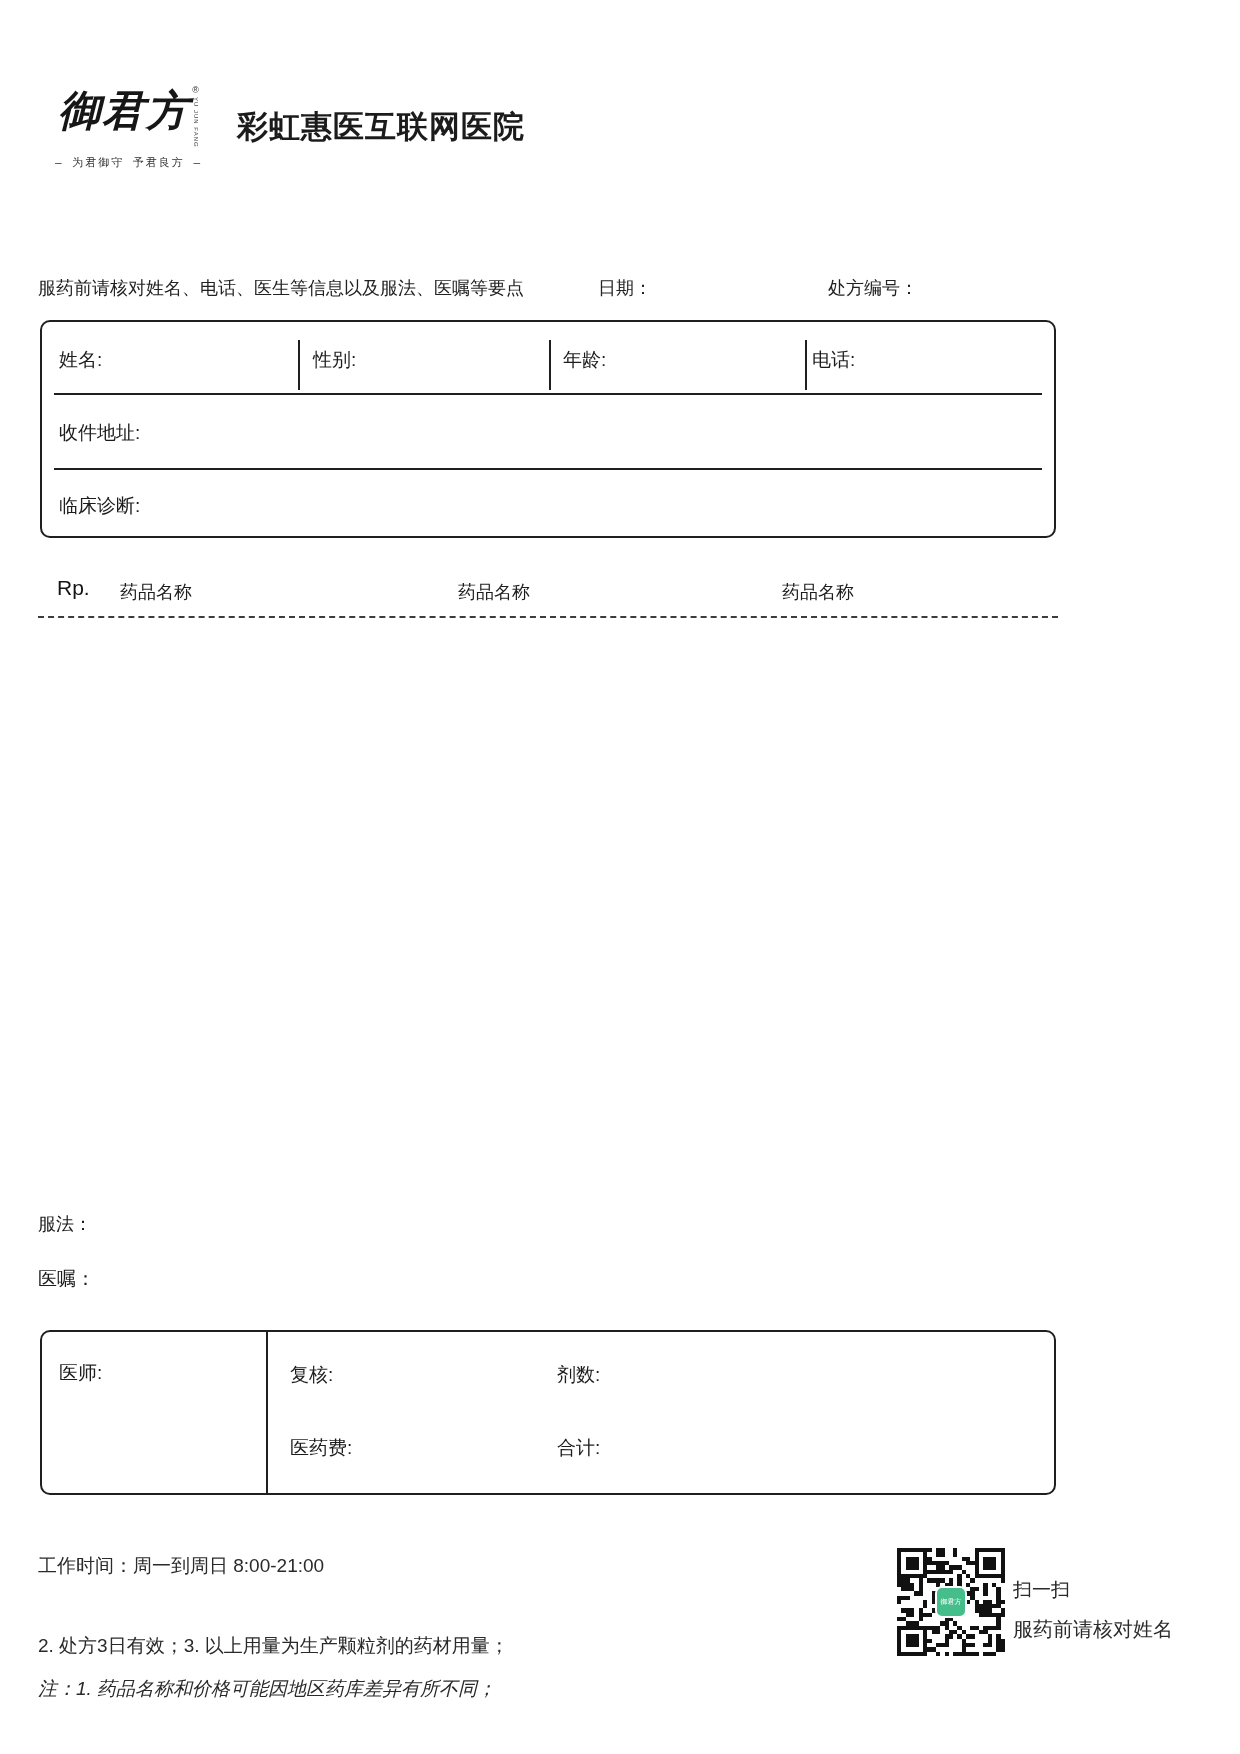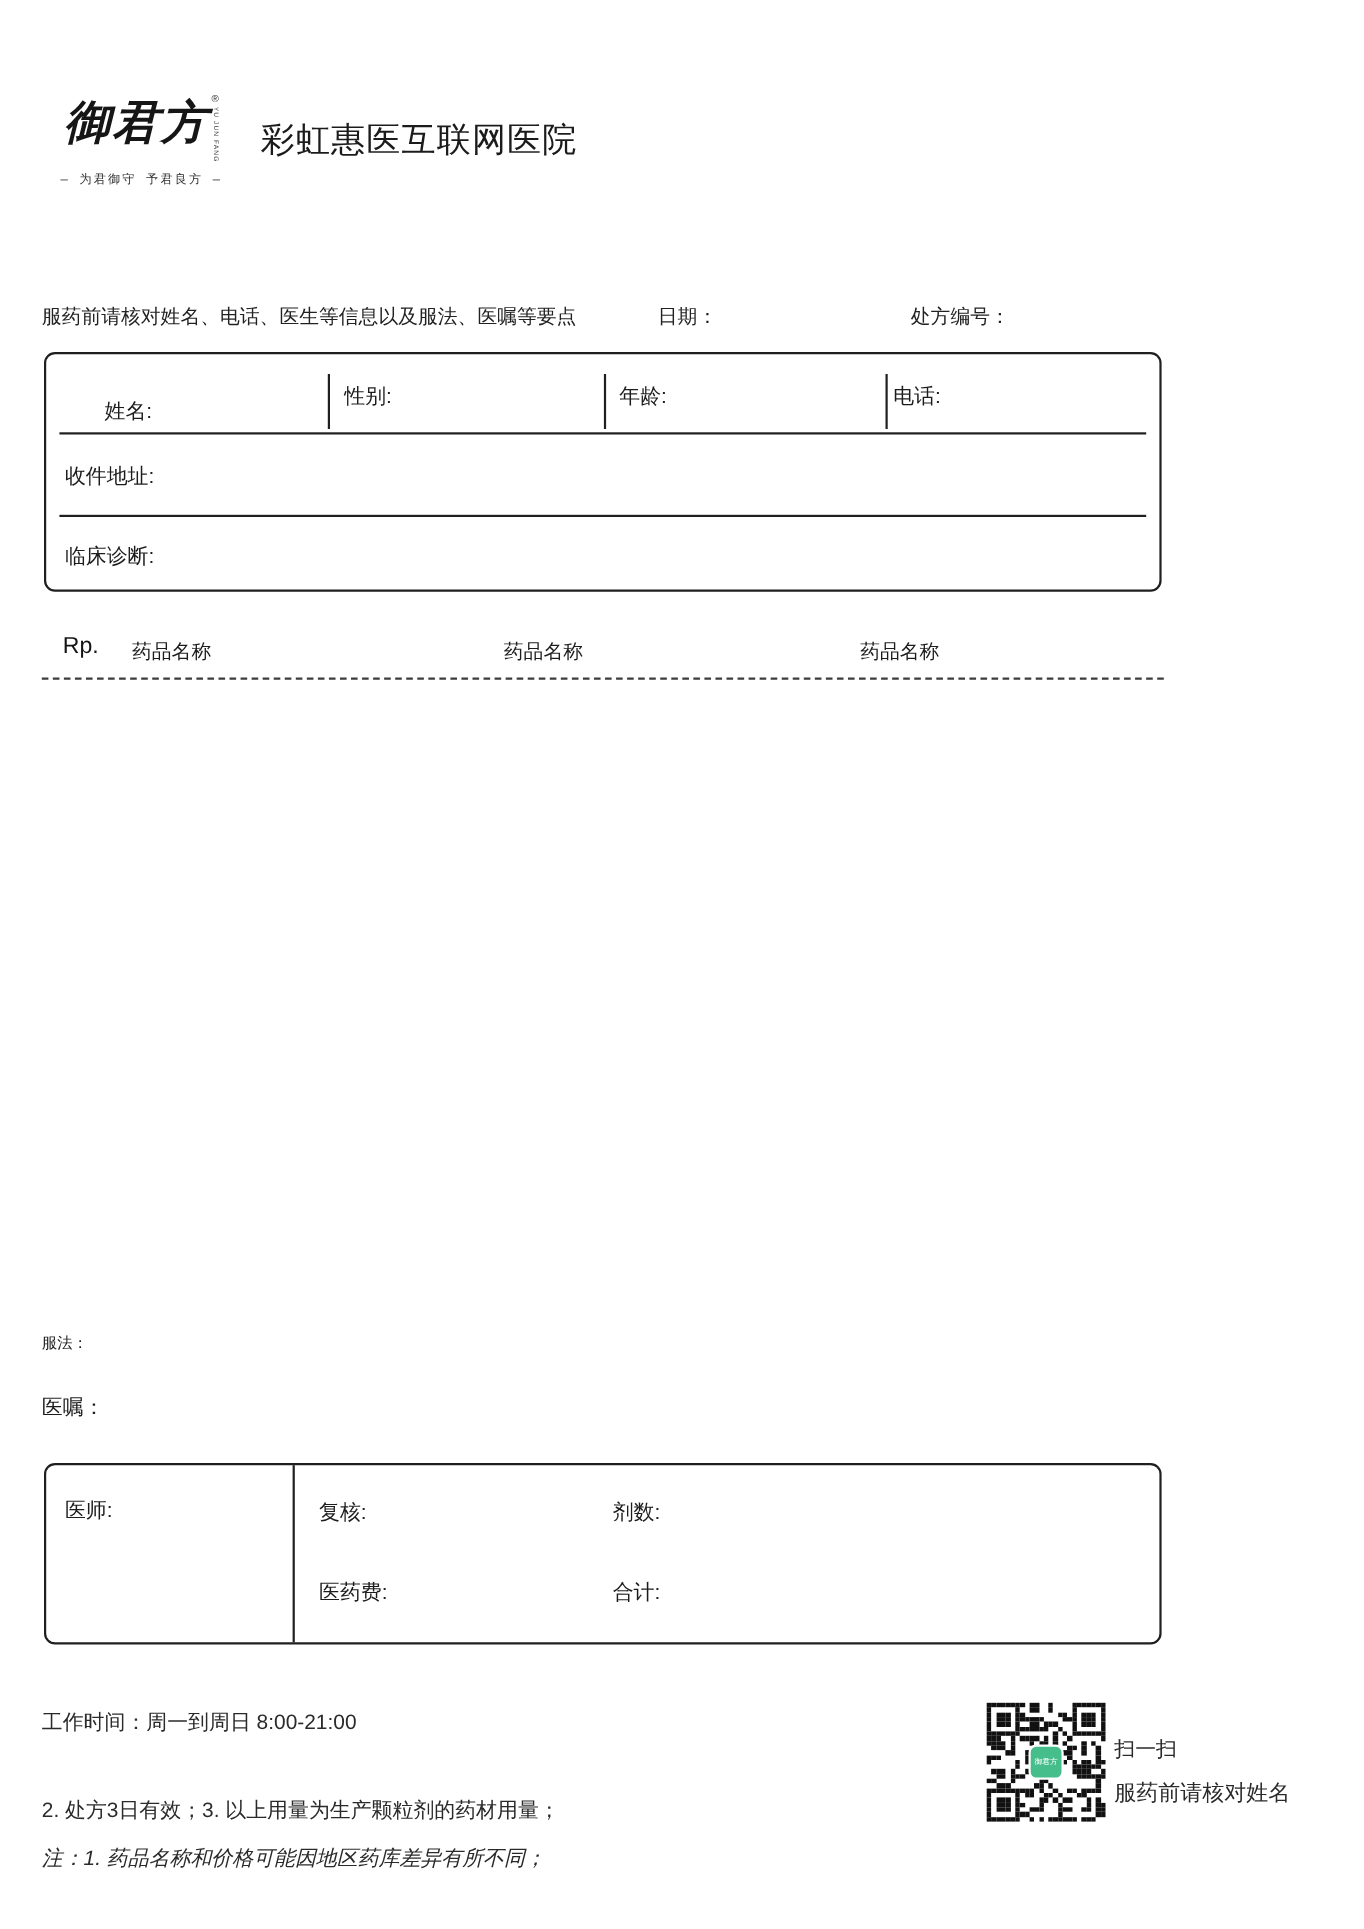--- a/index.html
+++ b/index.html
@@ -17,57 +17,57 @@
     line-height:1.1;letter-spacing:2px;color:#161616;font-style:italic;
   }
   .logo-mark-col{display:flex;flex-direction:column;align-items:center;margin-left:2px;margin-top:-2px;}
   .reg-mark{font-size:9px;color:#2a2a2a;line-height:1;}
   .logo-vert{
     writing-mode:vertical-rl;font-size:6px;letter-spacing:1px;color:#444;
     margin-top:2px;line-height:1;
   }
   .slogan{font-size:11px;letter-spacing:2px;color:#2f2f2f;margin-top:7px;font-family:Liberation Mono, monospace;}
   .hospital-name{
-    left:237px;top:106px;font-size:31px;font-weight:400;letter-spacing:1px;color:#1b1b1b;
+    left:237px;top:106px;font-size:31px;font-weight:700;letter-spacing:1px;color:#1b1b1b;
   }
 
   
   .notice{top:276px;font-size:18px;color:#222;}
   .notice.n1{left:38px;}
   .notice.n2{left:598px;}
   .notice.n3{left:828px;}
 
   
   .patient-box{
     left:40px;top:320px;width:1016px;height:218px;
     border:2px solid #1f1f1f;border-radius:10px;box-sizing:border-box;
   }
   .pb-label{position:absolute;font-size:19px;color:#1c1c1c;white-space:nowrap;}
-  .pb-l0{left:17px;top:39px;margin-left:36px;}
+  .pb-l0{left:17px;top:25px;}
   .pb-l1{left:271px;top:25px;}
   .pb-l2{left:521px;top:25px;}
   .pb-l3{left:770px;top:25px;}
   .col-div{position:absolute;top:18px;height:50px;width:2px;background:#1f1f1f;}
   .cd1{left:256px;} .cd2{left:507px;} .cd3{left:763px;}
   .row-div{position:absolute;left:12px;right:12px;height:0;border-top:2px solid #1f1f1f;}
   .rd1{top:71px;} .rd2{top:146px;}
   .pb-addr{left:17px;top:98px;}
   .pb-diag{left:17px;top:171px;}
 
   
   .rp-label{left:57px;top:576px;font-size:21px;color:#141414;}
   .drug-h{top:580px;font-size:18px;color:#1c1c1c;}
   .dh0{left:120px;} .dh1{left:458px;} .dh2{left:782px;}
   .dashed-sep{
     left:38px;top:616px;width:1020px;height:0;
     border-top:2px dashed #3c3c3c;
   }
 
   
-  .usage-label{left:38px;top:1212px;font-size:14px;color:#1c1c1c;}
+  .usage-label{left:38px;top:1212px;font-size:18px;color:#1c1c1c;}
   .advice-label{left:38px;top:1266px;font-size:19px;color:#1c1c1c;}
 
   
   .sign-box{
     left:40px;top:1330px;width:1016px;height:165px;
     border:2px solid #1f1f1f;border-radius:10px;box-sizing:border-box;
   }
   .sb-div{position:absolute;left:224px;top:0;bottom:0;width:2px;background:#1f1f1f;}
   .sb-label{position:absolute;font-size:19px;color:#1c1c1c;white-space:nowrap;}
   .sb-doctor{left:17px;top:28px;}

